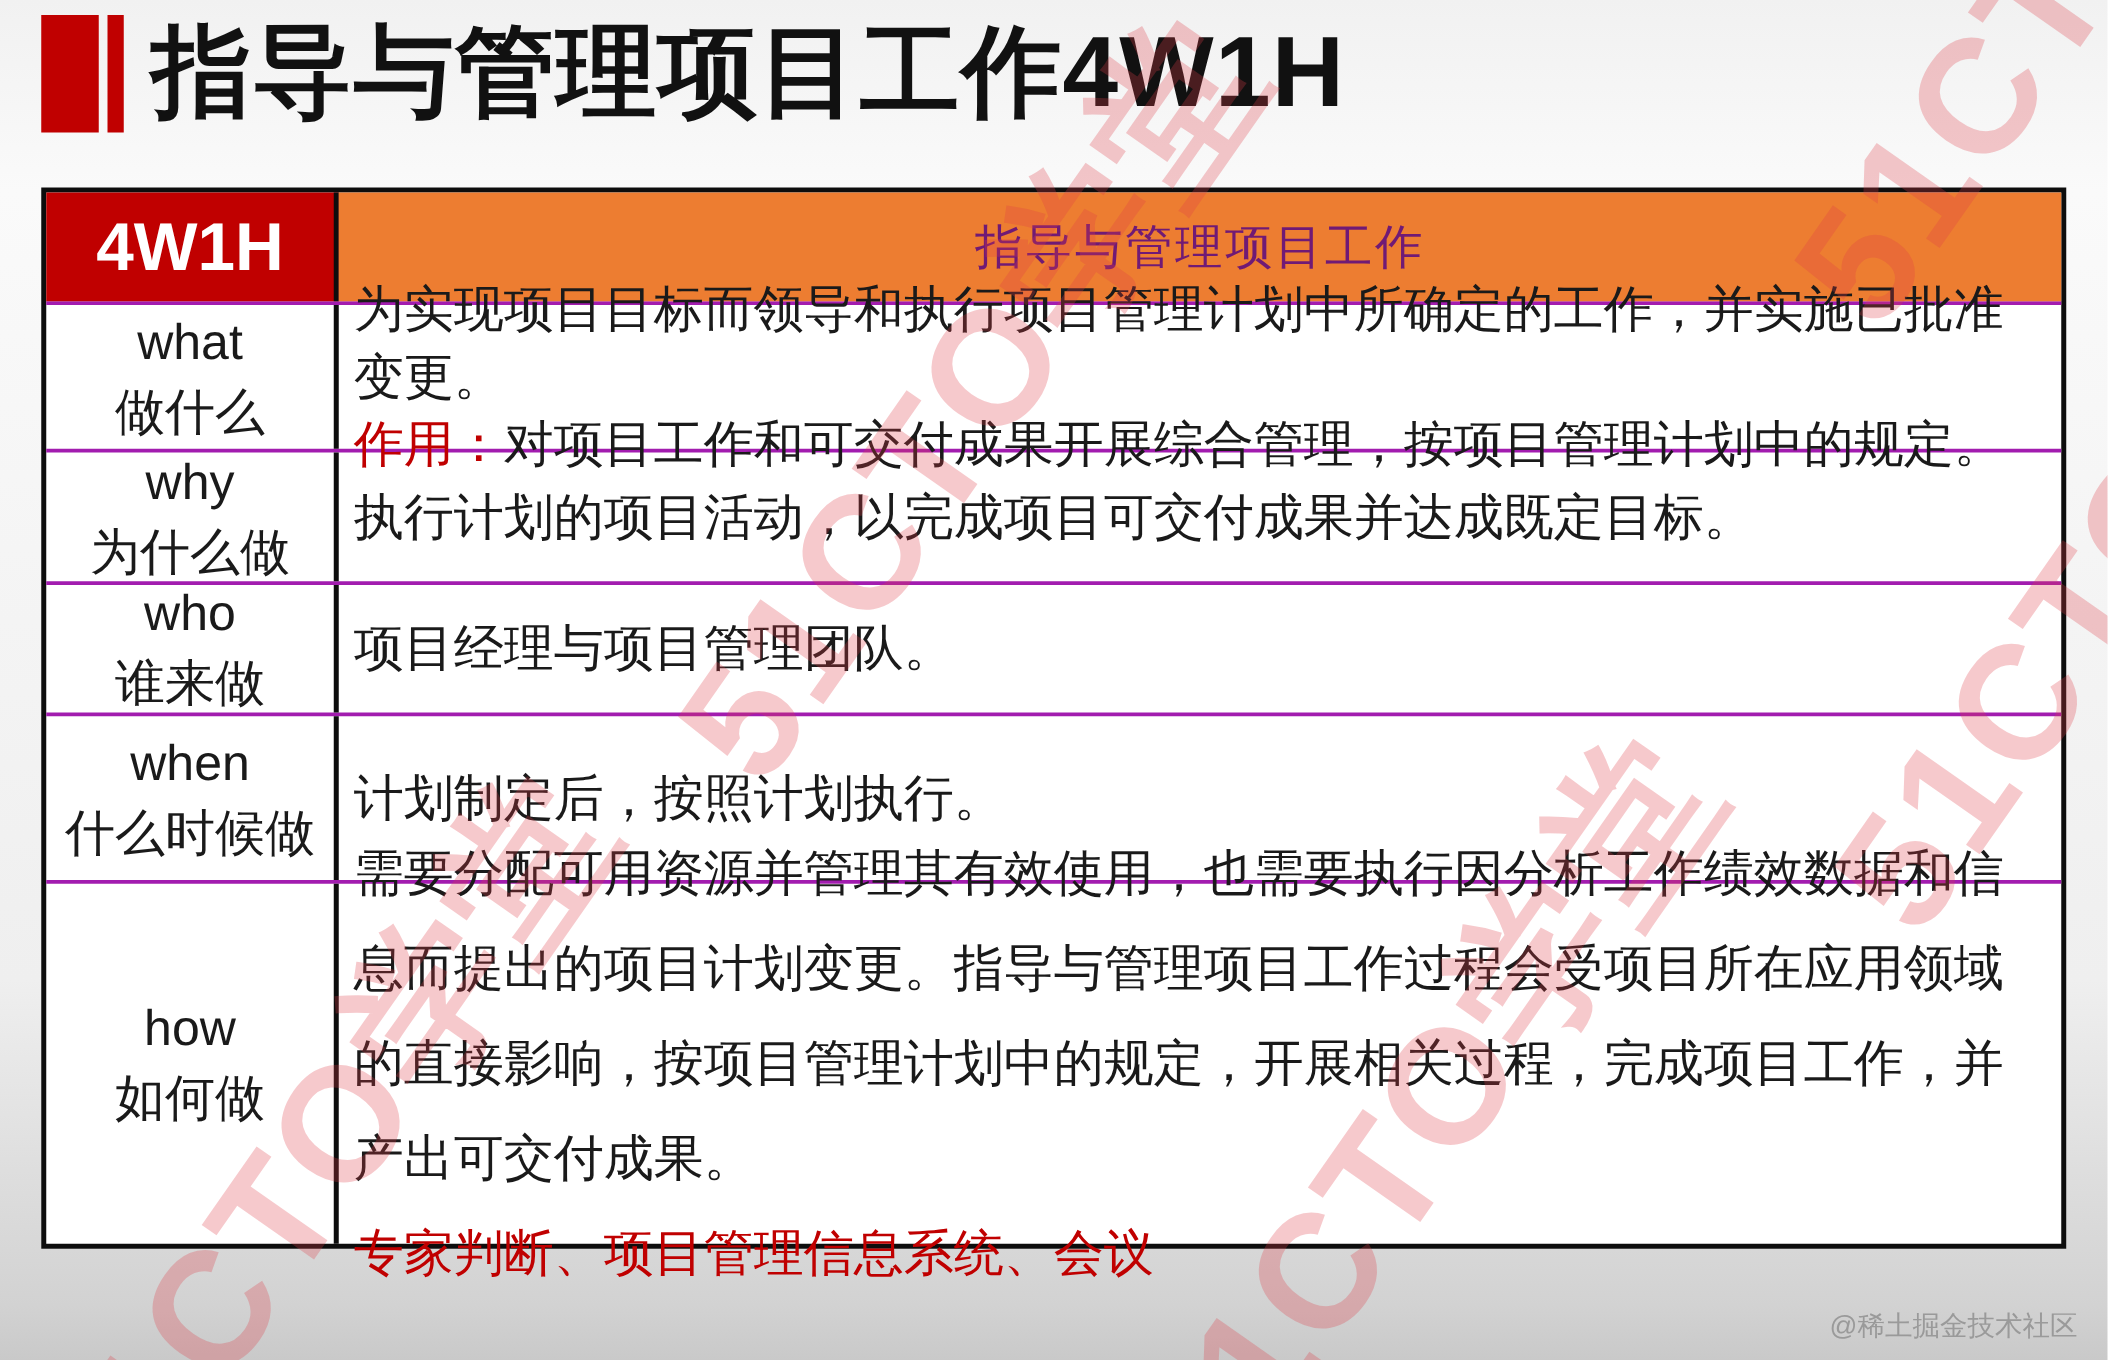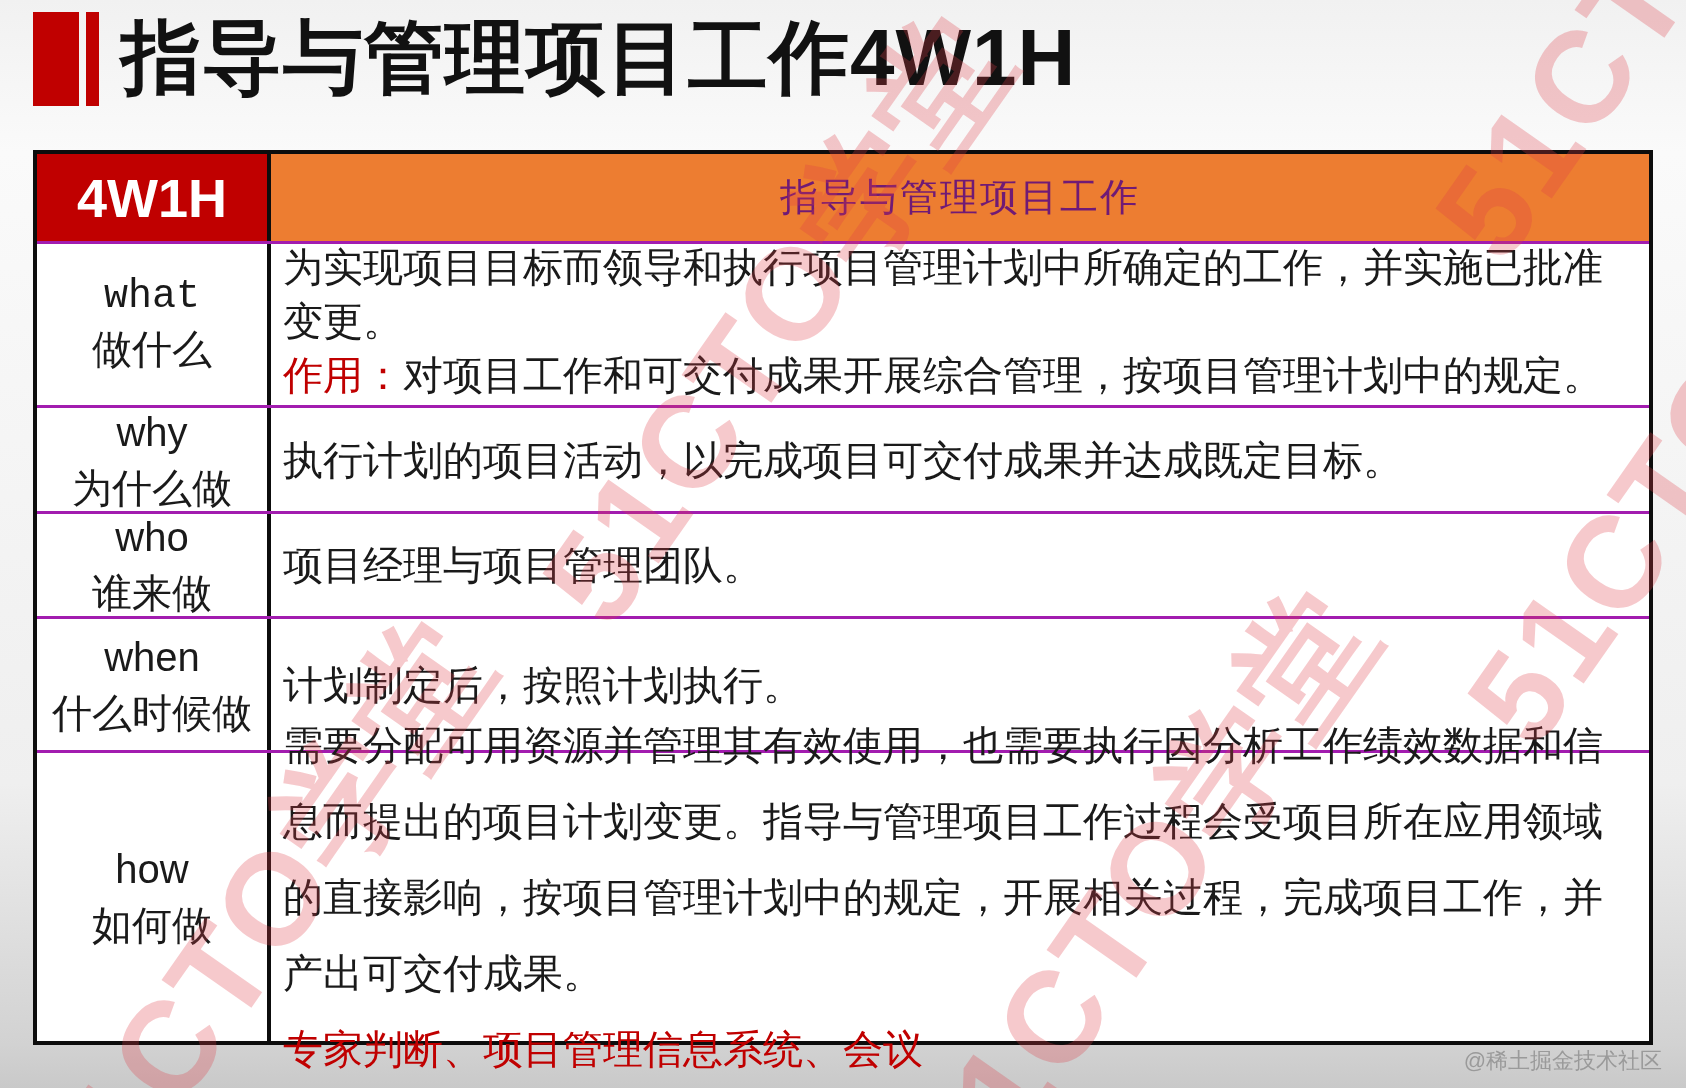--- a/index.html
+++ b/index.html
@@ -29,21 +29,21 @@
     display:flex;flex-direction:column;align-items:center;justify-content:center;
     text-align:center;color:#1a1a1a;font-size:40px;line-height:56px;
   }
   .td-content{
     flex:1;box-sizing:border-box;padding:8px 8px 8px 12px;
     display:flex;flex-direction:column;justify-content:center;
     color:#1a1a1a;font-size:40px;line-height:54px;
   }
   .td-content p{margin:0;}
   .row-header{height:90px;}
-  .row-what{height:164px;font-family:Liberation Mono, monospace;}
+  .row-what{height:118px;}
   .row-why{height:106px;}
   .row-who{height:105px;}
   .row-when{height:134px;}
   .row-how{height:288px;}
   .cell-key-header{
     background:#C00000;color:#fff;font-size:54px;font-weight:bold;
     display:flex;align-items:center;justify-content:center;
   }
   .cell-title-header{
     background:#ED7D31;color:#701a75;font-size:38px;font-weight:normal;

